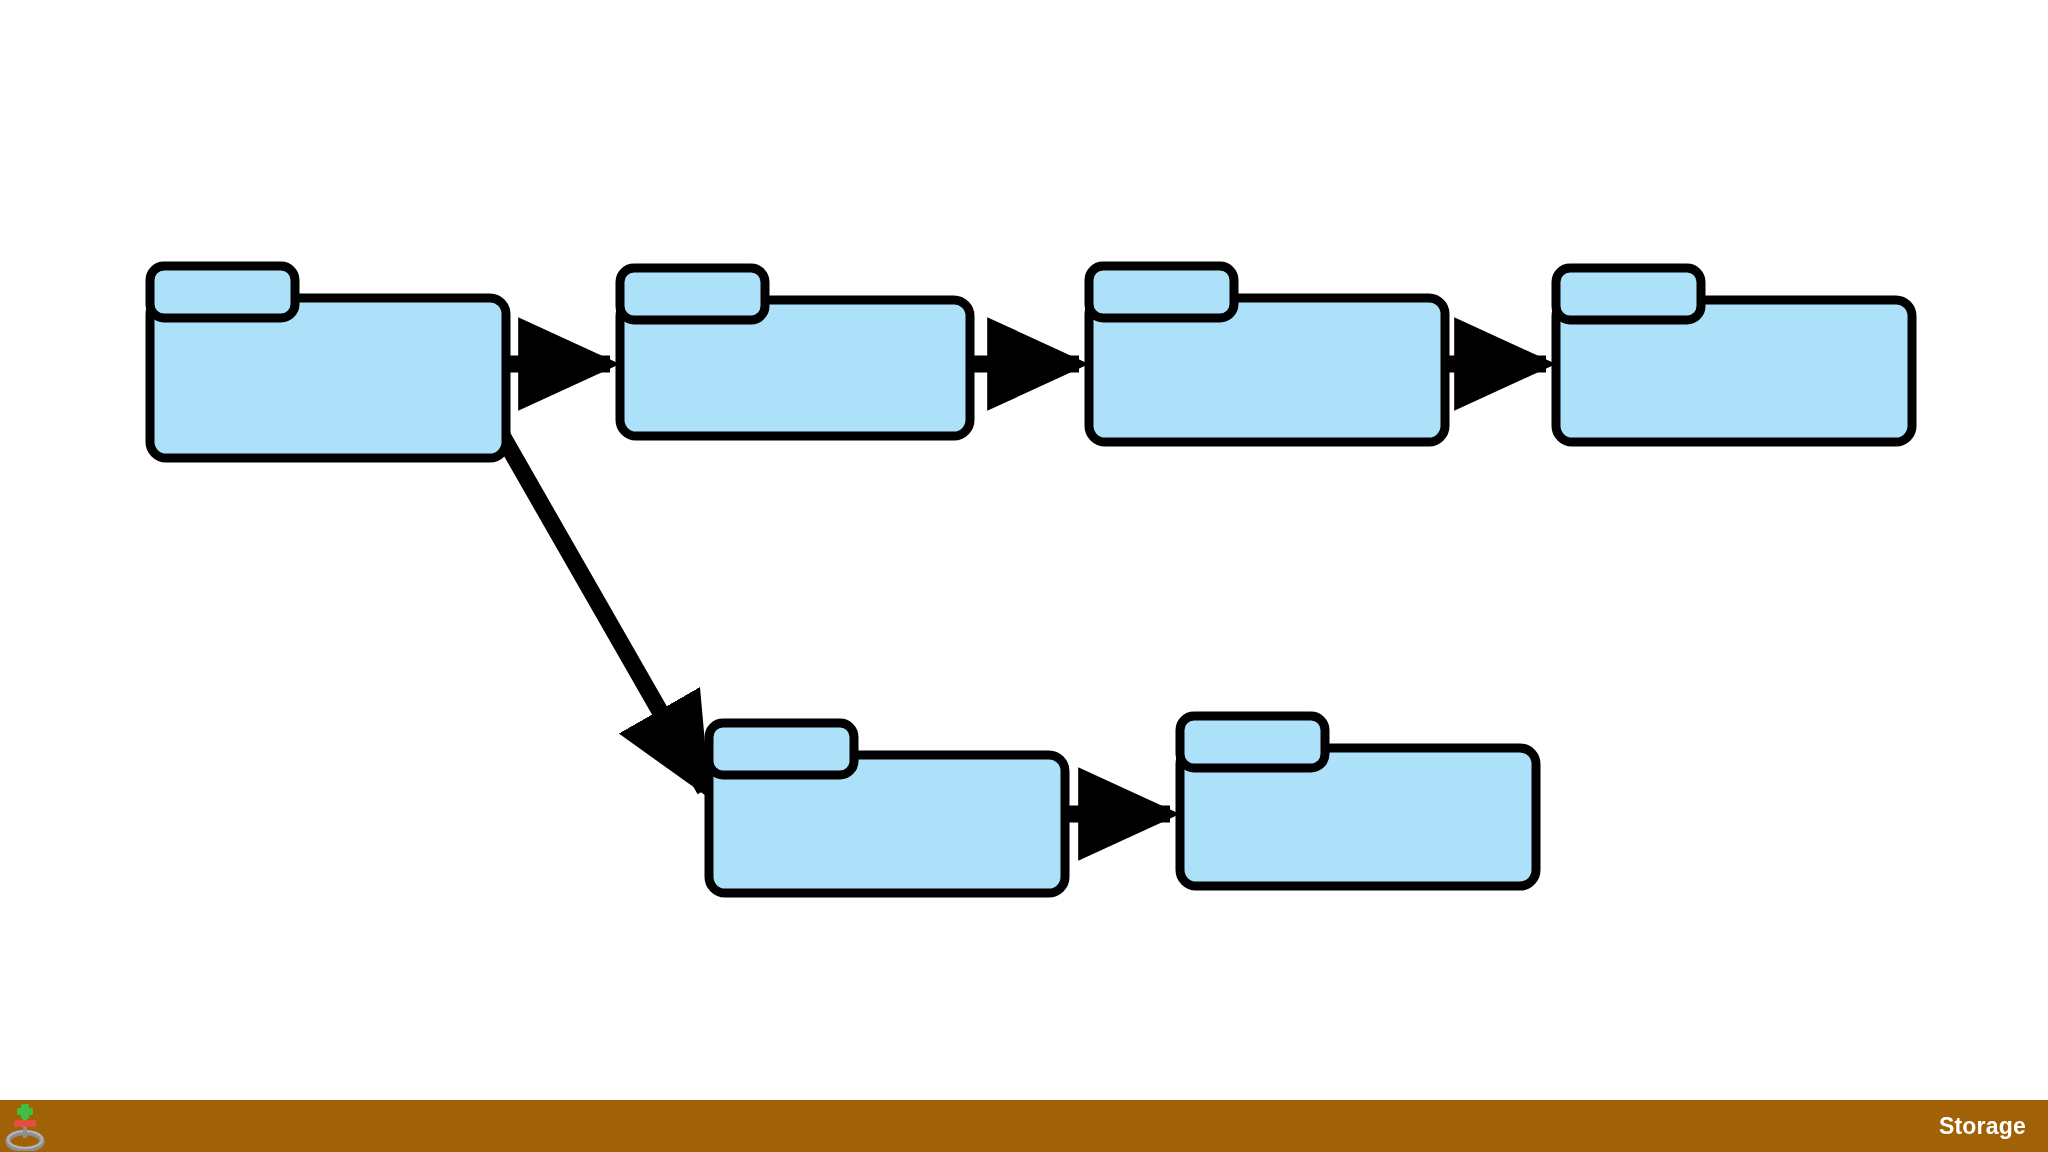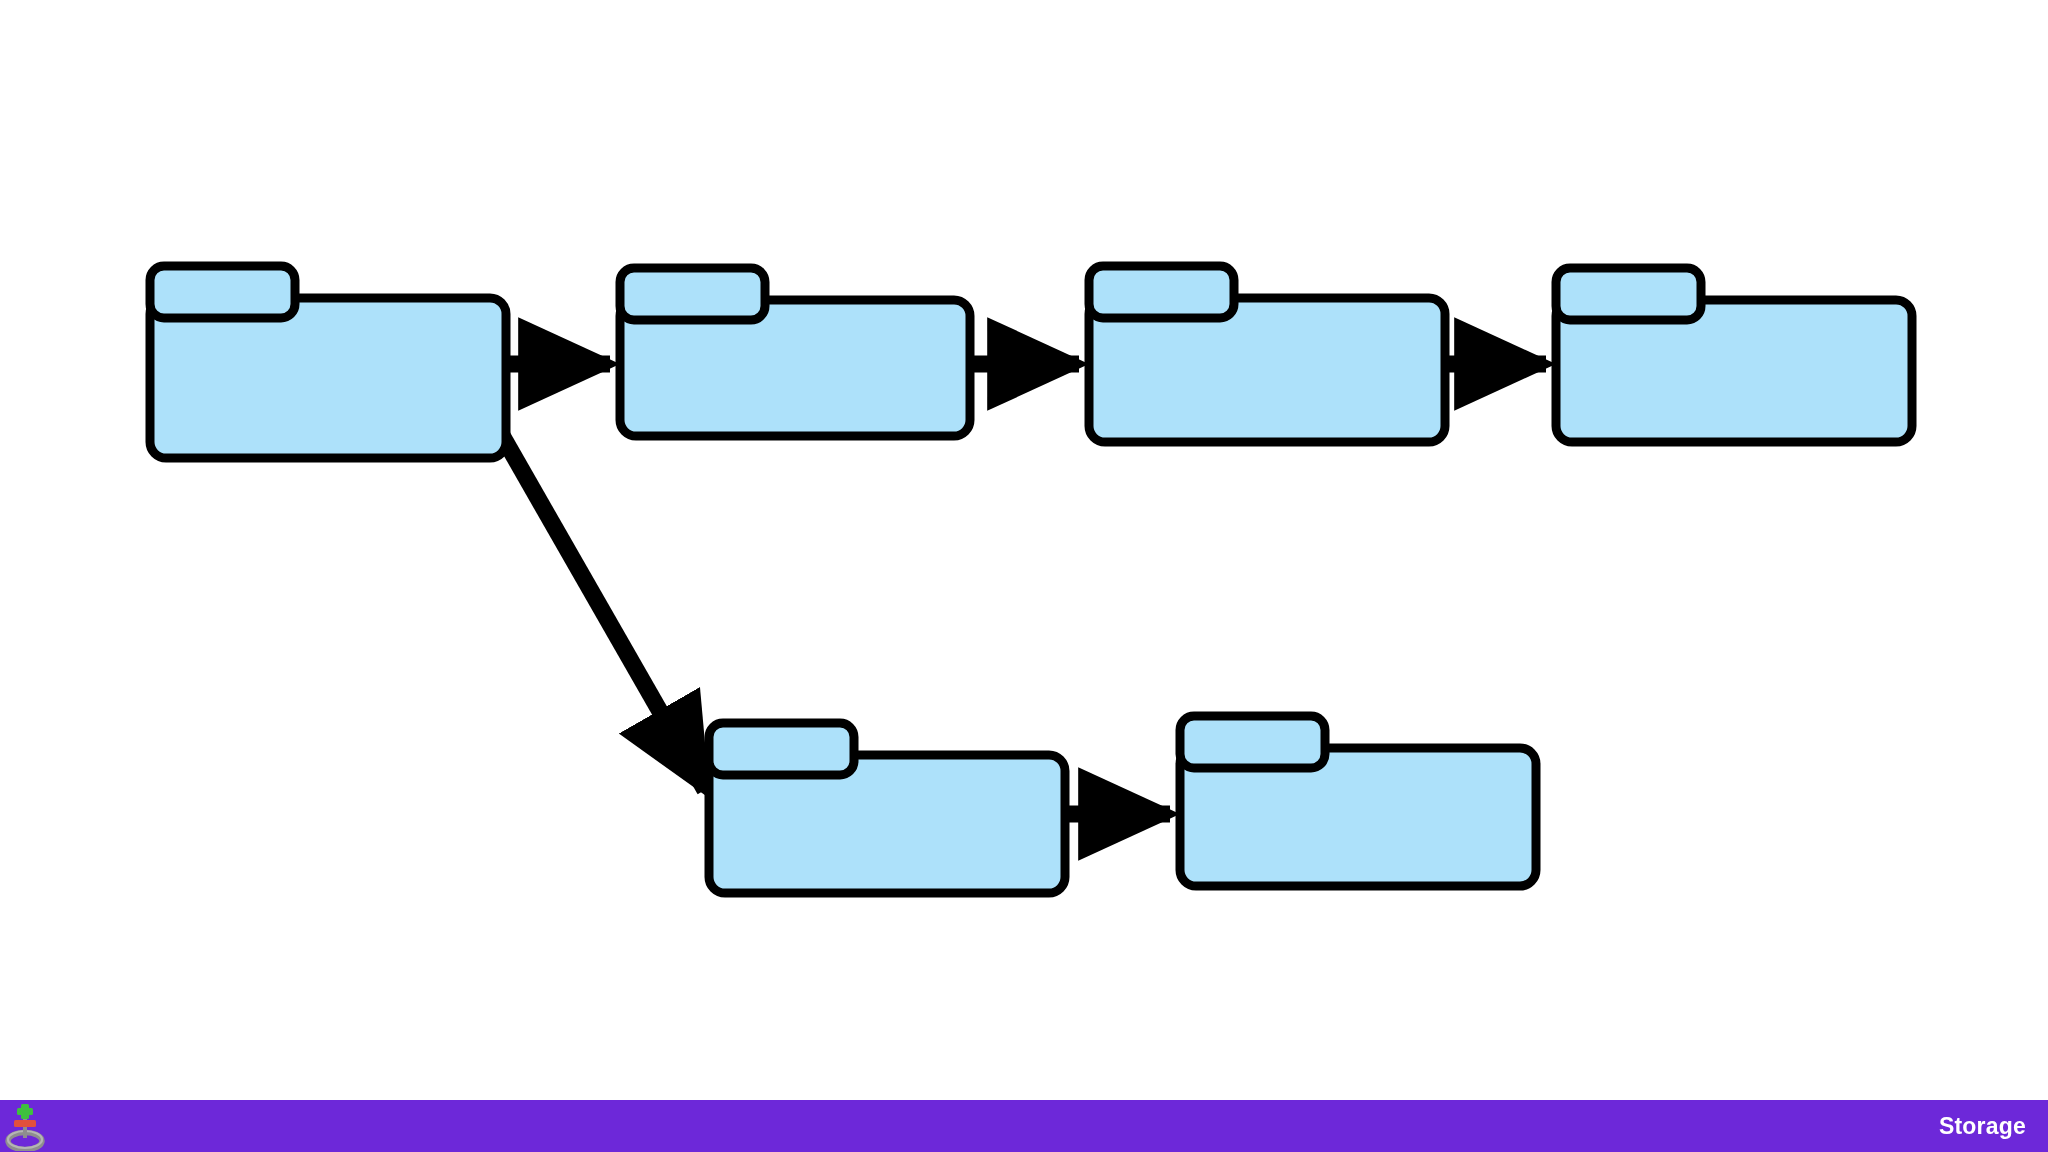--- a/index.html
+++ b/index.html
@@ -27,21 +27,21 @@
     width: 2048px;
     height: 1100px;
     display: block;
   }
   #taskbar {
     position: absolute;
     left: 0;
     bottom: 0;
     width: 2048px;
     height: 52px;
-    background: #6d28d9;
+    background: #a16207;
     display: flex;
     align-items: center;
     justify-content: space-between;
     box-sizing: border-box;
     padding: 0 22px 0 4px;
     gap: 20px;
   }
   #taskbar-left {
     display: flex;
     align-items: center;

